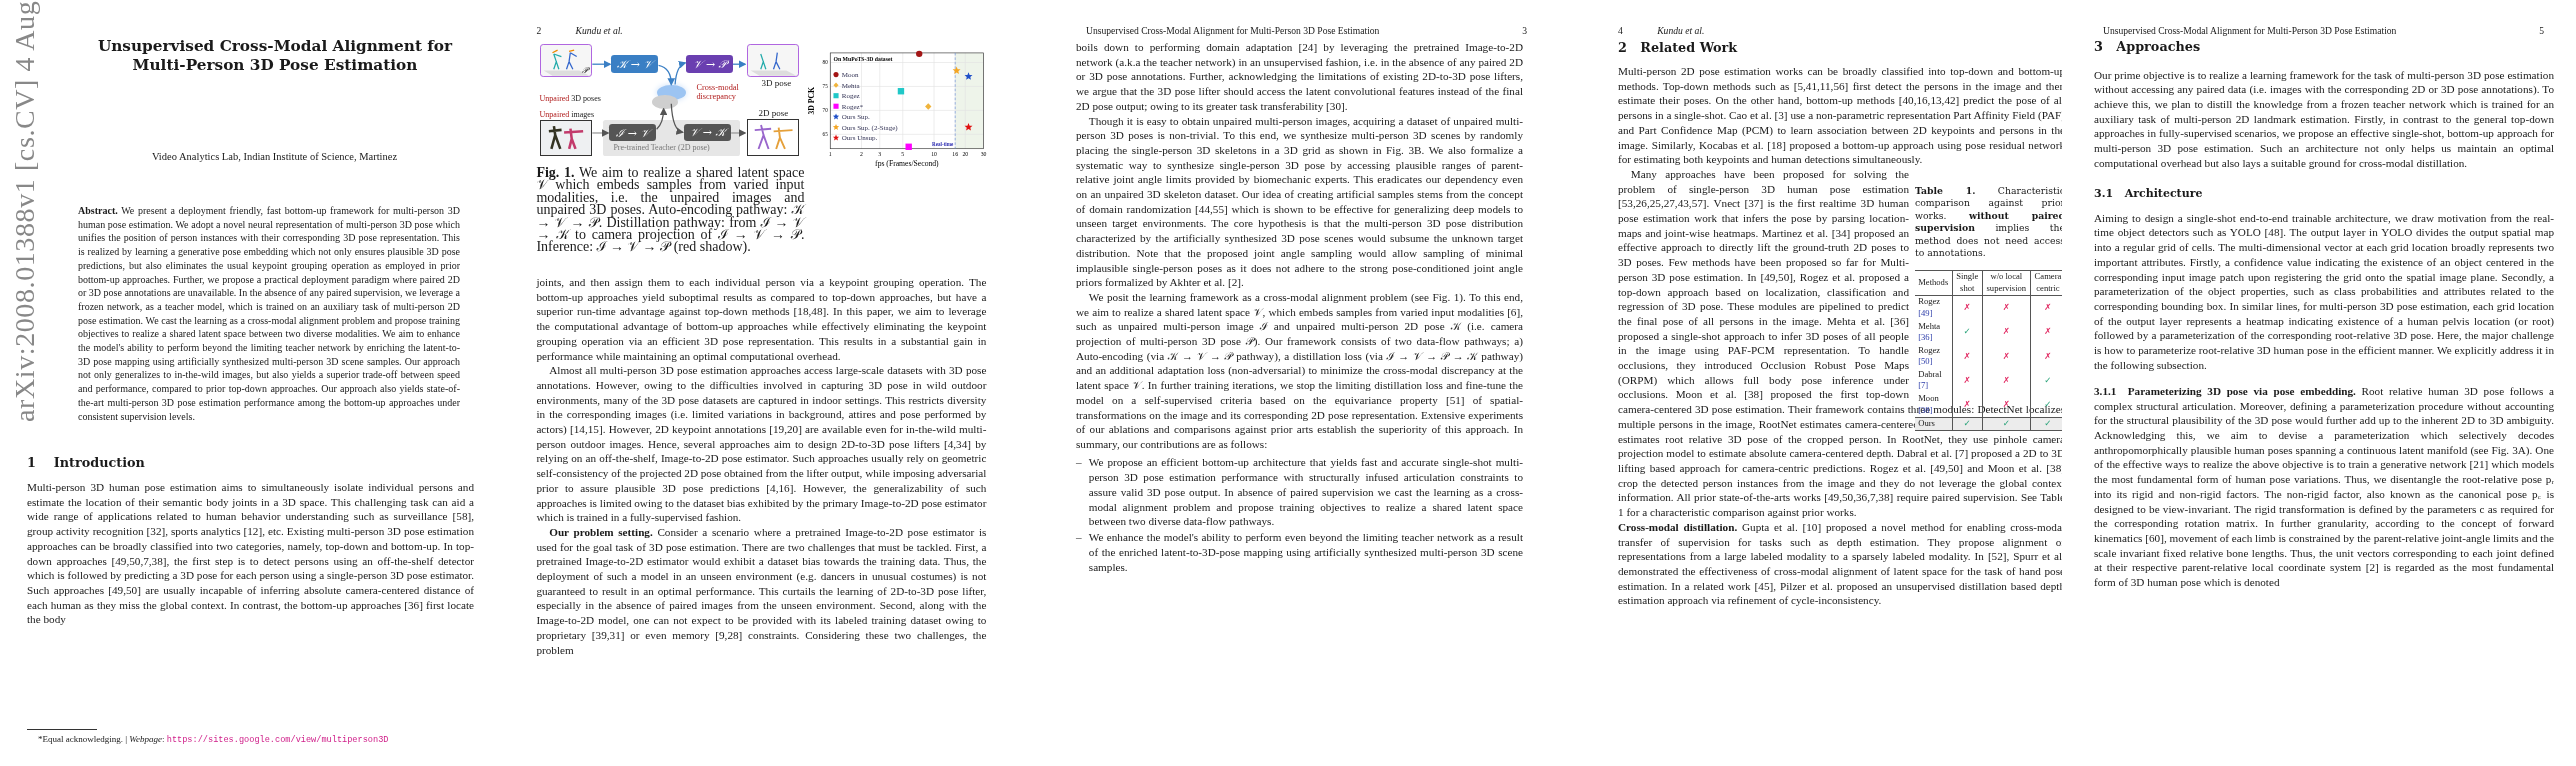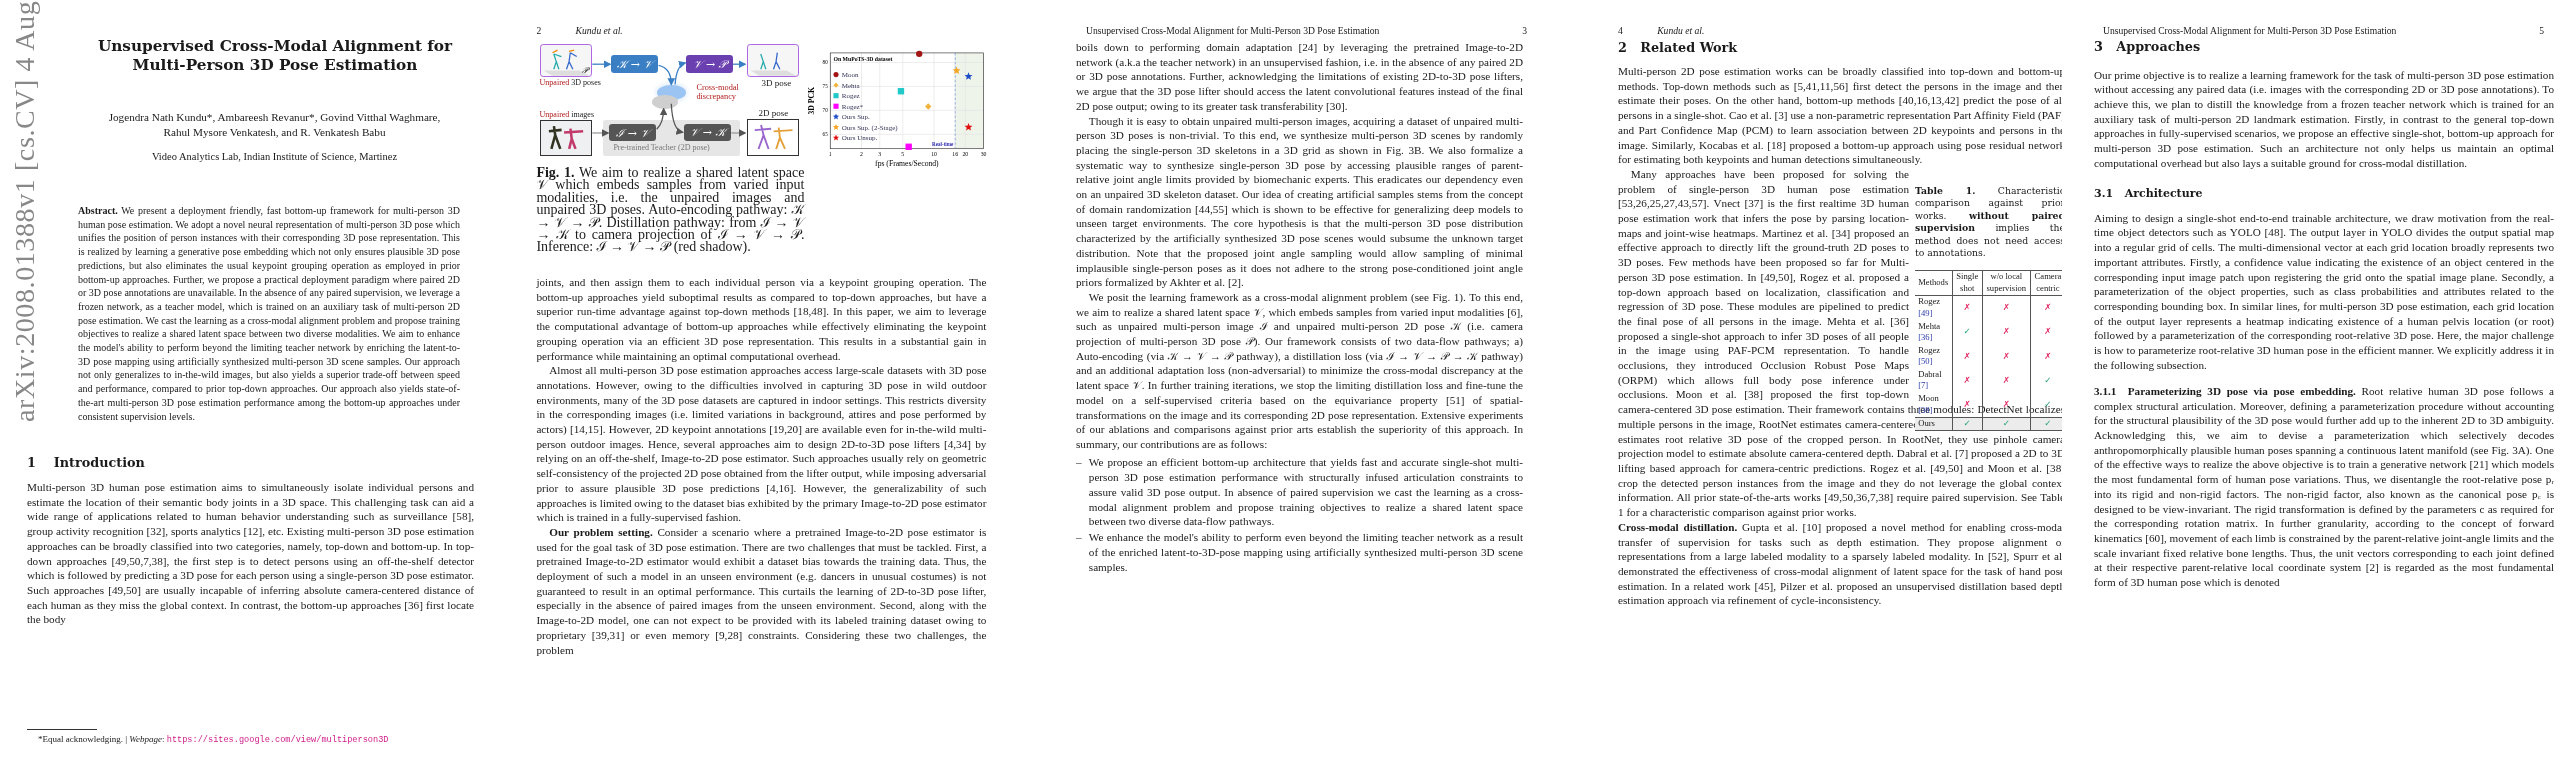--- a/index.html
+++ b/index.html
@@ -62,24 +62,20 @@
   p.noindent { text-indent: 0; }
 </style>
 </head>
 <body>
 
 <div class="page" id="p1">
   <div class="arxiv-stamp">
     <span>arXiv:2008.01388v1  [cs.CV]  4 Aug 2020</span>
   </div>
   <h1 class="title">Unsupervised Cross-Modal Alignment for Multi-Person 3D Pose Estimation</h1>
-  <div class="authors">
-    <div>Jogendra Nath Kundu*, Ambareesh Revanur*, Govind Vitthal Waghmare,</div>
-    <div>Rahul Mysore Venkatesh, and R. Venkatesh Babu</div>
-  </div>
   <div class="affil">Video Analytics Lab, Indian Institute of Science, Martinez</div>
   <div class="abstract text">
     <b>Abstract.</b>
     <span>We present a deployment friendly, fast bottom-up framework for multi-person 3D human pose estimation. We adopt a novel neural representation of multi-person 3D pose which unifies the position of person instances with their corresponding 3D pose representation. This is realized by learning a generative pose embedding which not only ensures plausible 3D pose predictions, but also eliminates the usual keypoint grouping operation as employed in prior bottom-up approaches. Further, we propose a practical deployment paradigm where paired 2D or 3D pose annotations are unavailable. In the absence of any paired supervision, we leverage a frozen network, as a teacher model, which is trained on an auxiliary task of multi-person 2D pose estimation. We cast the learning as a cross-modal alignment problem and propose training objectives to realize a shared latent space between two diverse modalities. We aim to enhance the model's ability to perform beyond the limiting teacher network by enriching the latent-to-3D pose mapping using artificially synthesized multi-person 3D scene samples. Our approach not only generalizes to in-the-wild images, but also yields a superior trade-off between speed and performance, compared to prior top-down approaches. Our approach also yields state-of-the-art multi-person 3D pose estimation performance among the bottom-up approaches under consistent supervision levels.</span>
   </div>
   <div class="intro-head sec-head">
     <span>1</span>&nbsp;&nbsp;&nbsp;
     <span>Introduction</span>
   </div>
   <p class="intro-body text">Multi-person 3D human pose estimation aims to simultaneously isolate individual persons and estimate the location of their semantic body joints in a 3D space. This challenging task can aid a wide range of applications related to human behavior understanding such as surveillance [58], group activity recognition [32], sports analytics [12], etc. Existing multi-person 3D pose estimation approaches can be broadly classified into two categories, namely, top-down and bottom-up. In top-down approaches [49,50,7,38], the first step is to detect persons using an off-the-shelf detector which is followed by predicting a 3D pose for each person using a single-person 3D pose estimator. Such approaches [49,50] are usually incapable of inferring absolute camera-centered distance of each human as they miss the global context. In contrast, the bottom-up approaches [36] first locate the body</p>
@@ -98,21 +94,21 @@
   <div class="fig1">
     <div class="pose-box" style="left:3.2px;top:3.8px;width:52px;height:33px;">
       <svg width="51" height="32" viewBox="0 0 80 50">
         <polygon points="4,40 60,40 76,48 18,48" fill="#ddd"></polygon>
         <path d="M20,14 L24,26 L20,38 M24,26 L28,38 M20,14 L32,18" stroke="#2aa" stroke-width="2" fill="none"></path>
         <path d="M46,12 L44,26 L40,38 M44,26 L50,38 M46,12 L56,18" stroke="#36c" stroke-width="2" fill="none"></path>
         <path d="M18,12 L26,8 M44,10 L52,8" stroke="#e80" stroke-width="2"></path>
       </svg>
       <span style="position:absolute;right:2.6px;bottom:0;font-size:8.3px;font-style:italic;">𝒫</span>
     </div>
-    <div class="fig-label" style="left:3.2px;top:38px;"><span class="red">Unpaired</span><span> 3D poses</span></div>
+    <div class="fig-label" style="left:3.2px;top:54px;"><span class="red">Unpaired</span><span> 3D poses</span></div>
     <div class="box" style="left:75px;top:15.3px;width:47px;height:18px;background:#3a7fc4;">𝒦 → 𝒱</div>
     <div class="box" style="left:150px;top:15.3px;width:47px;height:18px;background:#6a3fb0;">𝒱 → 𝒫</div>
     <div class="pose-box" style="left:211px;top:3.8px;width:52px;height:33px;">
       <svg width="51" height="32" viewBox="0 0 80 50">
         <polygon points="4,40 60,40 76,48 18,48" fill="#ddd"></polygon>
         <path d="M20,14 L24,26 L20,38 M24,26 L28,38" stroke="#2aa" stroke-width="2" fill="none"></path>
         <path d="M46,12 L44,26 L40,38 M44,26 L50,38" stroke="#36c" stroke-width="2" fill="none"></path>
       </svg>
     </div>
     <div class="fig-label" style="left:225px;top:38px;font-size:9px;">3D pose</div>

